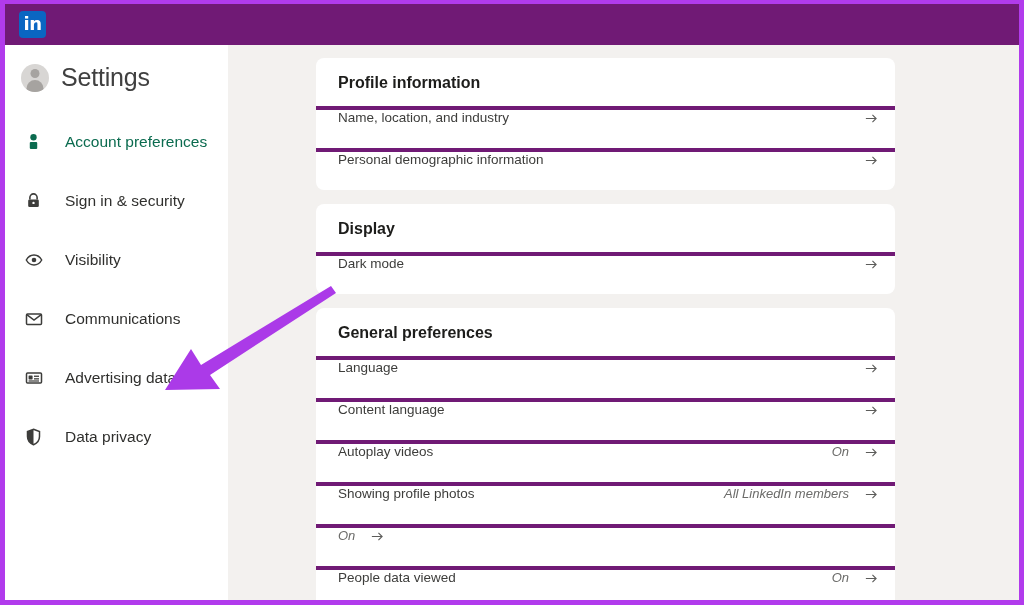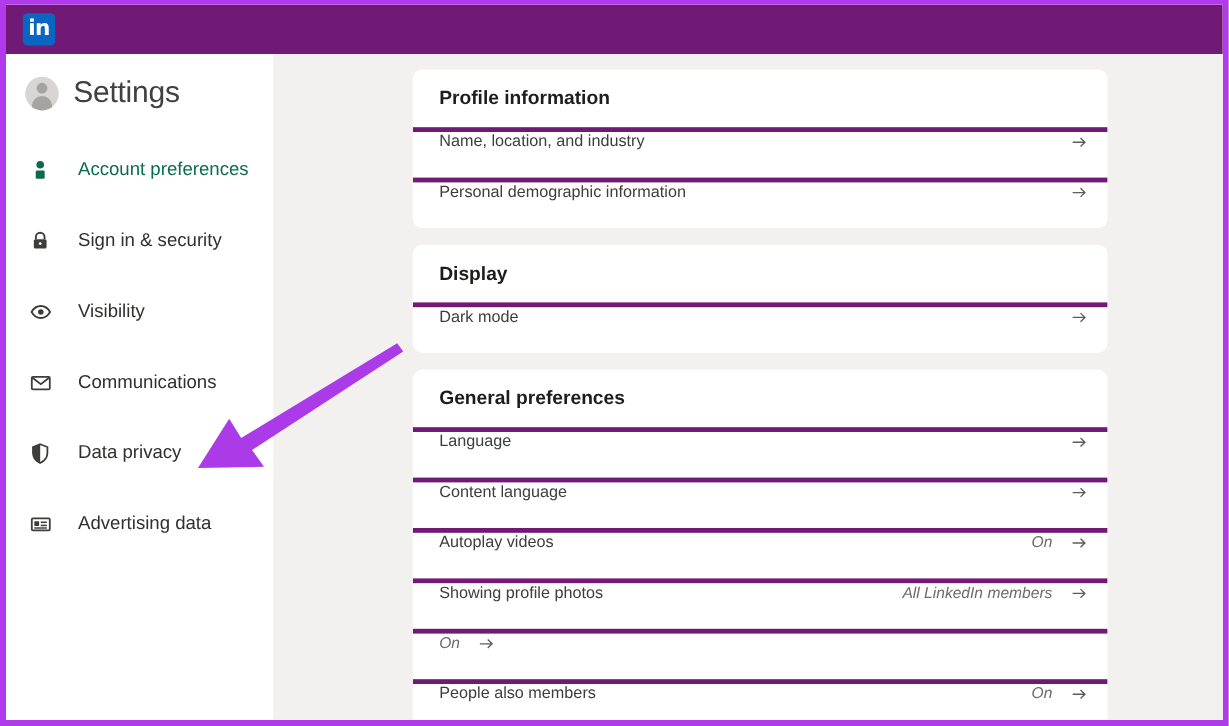--- a/index.html
+++ b/index.html
@@ -147,21 +147,21 @@
     width: 4px; height: 42px;
     background: #b13bec;
   }
 
   
   #main {
     position: absolute;
     left: 223px; top: 0;
     right: 0; bottom: 0;
     background: #f3f1ef;
-    padding: 13px 0 0 116px;
+    padding: 13px 0 0 88px;
   }
 
   .card {
     background: #ffffff;
     border-radius: 8px;
     width: 579px;
     margin-bottom: 14px;
     overflow: hidden;
   }
 
@@ -270,41 +270,41 @@
             <svg width="18" height="18" viewBox="0 0 18 18">
               <rect x="1.5" y="4" width="15" height="10.5" rx="1" fill="none" stroke="#3d3d3b" stroke-width="1.5"></rect>
               <path d="M1.8 4.6L9 10.1l7.2-5.5" fill="none" stroke="#3d3d3b" stroke-width="1.5"></path>
             </svg>
           </span>
           <span class="nav-label">Communications</span>
         </div>
 
         <div class="nav-item">
           <span class="nav-icon">
-            <svg width="17" height="18" viewBox="0 0 16 18">
-              <path d="M8 1.2l6 2.3v5.1c0 4-2.6 6.8-6 8.2-3.4-1.4-6-4.2-6-8.2V3.5z" fill="none" stroke="#3d3d3b" stroke-width="1.5"></path>
-              <path d="M8 1.2v15.6c-3.4-1.4-6-4.2-6-8.2V3.5z" fill="#3d3d3b"></path>
-            </svg>
-          </span>
-          <span class="nav-label">Data privacy</span>
-        </div>
-
-        <div class="nav-item">
-          <span class="nav-icon">
             <svg width="18" height="18" viewBox="0 0 18 18">
               <rect x="1.5" y="4" width="15" height="10" rx="1" fill="none" stroke="#3d3d3b" stroke-width="1.5"></rect>
               <rect x="3.6" y="6.4" width="4" height="4" rx="0.6" fill="#3d3d3b"></rect>
               <rect x="9" y="6.6" width="5" height="1.3" fill="#3d3d3b"></rect>
               <rect x="9" y="9.2" width="5" height="1.3" fill="#3d3d3b"></rect>
               <rect x="3.6" y="11.4" width="10.4" height="1.2" fill="#3d3d3b"></rect>
             </svg>
           </span>
           <span class="nav-label">Advertising data</span>
         </div>
 
+        <div class="nav-item">
+          <span class="nav-icon">
+            <svg width="17" height="18" viewBox="0 0 16 18">
+              <path d="M8 1.2l6 2.3v5.1c0 4-2.6 6.8-6 8.2-3.4-1.4-6-4.2-6-8.2V3.5z" fill="none" stroke="#3d3d3b" stroke-width="1.5"></path>
+              <path d="M8 1.2v15.6c-3.4-1.4-6-4.2-6-8.2V3.5z" fill="#3d3d3b"></path>
+            </svg>
+          </span>
+          <span class="nav-label">Data privacy</span>
+        </div>
+
       </div>
     </div>
 
     <div id="main">
 
       <div class="card">
         <div class="card-title">Profile information</div>
         <div class="row">
           <span class="row-label">Name, location, and industry</span>
           <span class="row-value"></span>
@@ -378,21 +378,21 @@
         </div>
         <div class="row">
           <span class="row-value">On</span>
           <span class="row-arrow">
             <svg width="15" height="15" viewBox="0 0 16 16">
               <path d="M2 8h11M9 4.2L12.9 8 9 11.8" fill="none" stroke="currentColor" stroke-width="1.2"></path>
             </svg>
           </span>
         </div>
         <div class="row">
-          <span class="row-label">People also members</span>
+          <span class="row-label">People data viewed</span>
           <span class="row-value">On</span>
           <span class="row-arrow">
             <svg width="15" height="15" viewBox="0 0 16 16">
               <path d="M2 8h11M9 4.2L12.9 8 9 11.8" fill="none" stroke="currentColor" stroke-width="1.2"></path>
             </svg>
           </span>
         </div>
       </div>
 
     </div>

